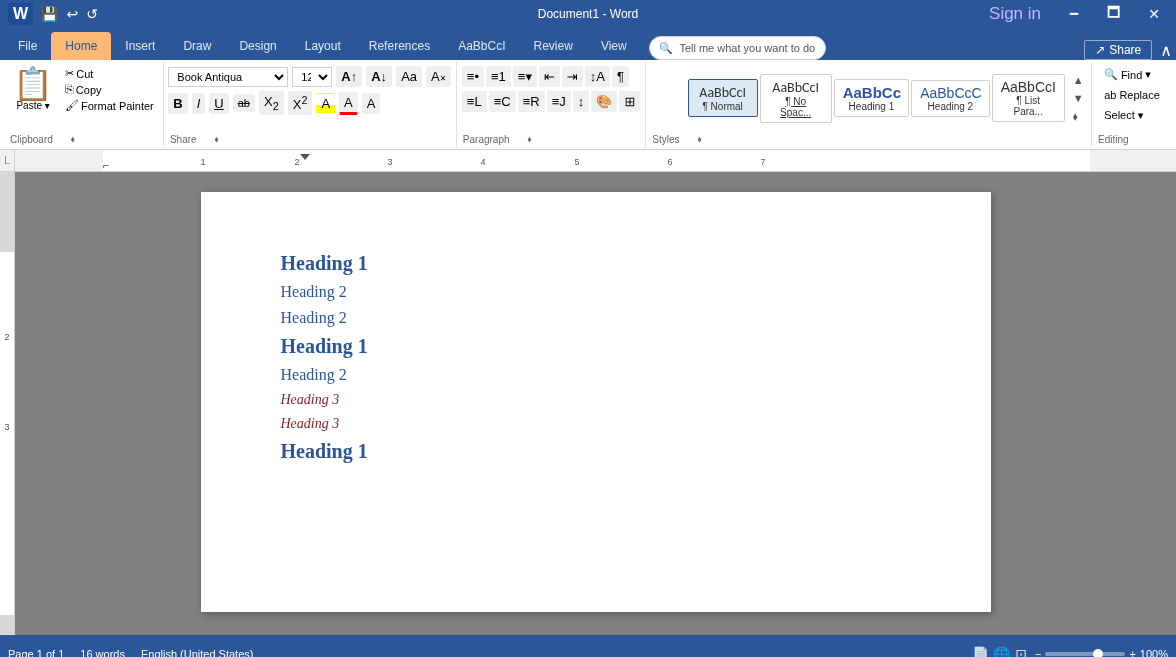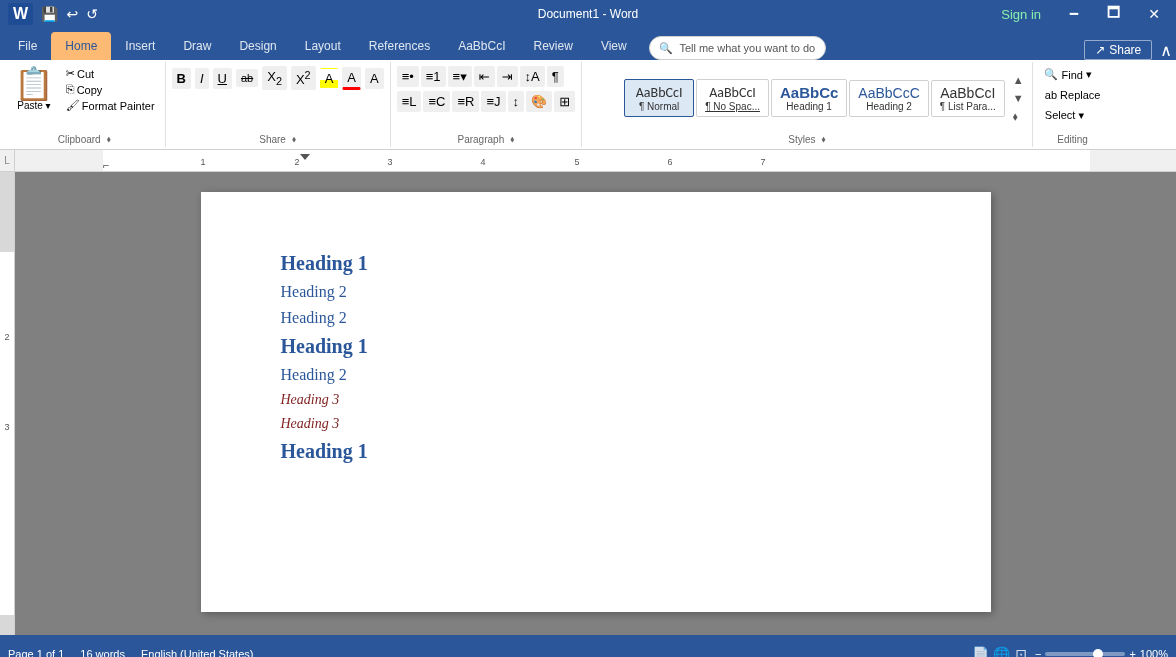--- a/index.html
+++ b/index.html
@@ -70,23 +70,23 @@
       flex: 1;
       padding: 2px 0;
     }
     .ribbon-group-label {
       font-size: 10px;
       color: #666;
       text-align: center;
       padding-top: 2px;
       display: flex;
       align-items: center;
-      gap: 4px;
+      gap: 16px;
       width: 100%;
-      justify-content: center;
+      justify-content: flex-start;
     }
     .ribbon-group-label-expand {
       font-size: 9px;
       color: #666;
       cursor: pointer;
       margin-left: 2px;
     }
 
     
     .clipboard-group { min-width: 70px; }
@@ -206,22 +206,22 @@
       padding: 2px 10px;
       gap: 6px;
       font-size: 11px;
       color: #555;
       cursor: pointer;
       margin: 0 8px;
       height: 24px;
     }
 
     .sign-in-btn {
-      color: #86efac;
-      font-size: 13px;
+      color: #c4b5fd;
+      font-size: 17px;
       cursor: pointer;
       padding: 2px 8px;
     }
 
     .share-btn {
       background: #2b579a;
       color: white;
       border: 1px solid rgba(255,255,255,0.5);
       padding: 2px 10px;
       font-size: 12px;
@@ -371,20 +371,32 @@
       </div>
     </div>
     <div class="ribbon-group-label">
       <span>Clipboard</span>
       <span class="ribbon-group-label-expand">⬧</span>
     </div>
   </div>
 
   <div class="ribbon-group font-group">
     <div class="ribbon-group-content" style="flex-direction:column; align-items:flex-start;">
+      <div class="font-row1">
+        <select class="font-select">
+          <option>Book Antiqua</option>
+        </select>
+        <select class="font-size-select">
+          <option>12</option>
+        </select>
+        <button class="font-btn" style="font-weight:bold;">A↑</button>
+        <button class="font-btn" style="font-weight:bold;">A↓</button>
+        <button class="font-btn">Aa</button>
+        <button class="font-btn">A<span style="font-size:8px;">✕</span></button>
+      </div>
       <div class="font-row2">
         <button class="font-btn font-btn-b">B</button>
         <button class="font-btn font-btn-i">I</button>
         <button class="font-btn font-btn-u">U</button>
         <button class="font-btn font-btn-s">ab</button>
         <button class="font-btn">X<sub>2</sub></button>
         <button class="font-btn">X<sup>2</sup></button>
         <button class="font-btn text-highlight">A</button>
         <button class="font-btn text-color">A</button>
         <button class="font-btn">A</button>

